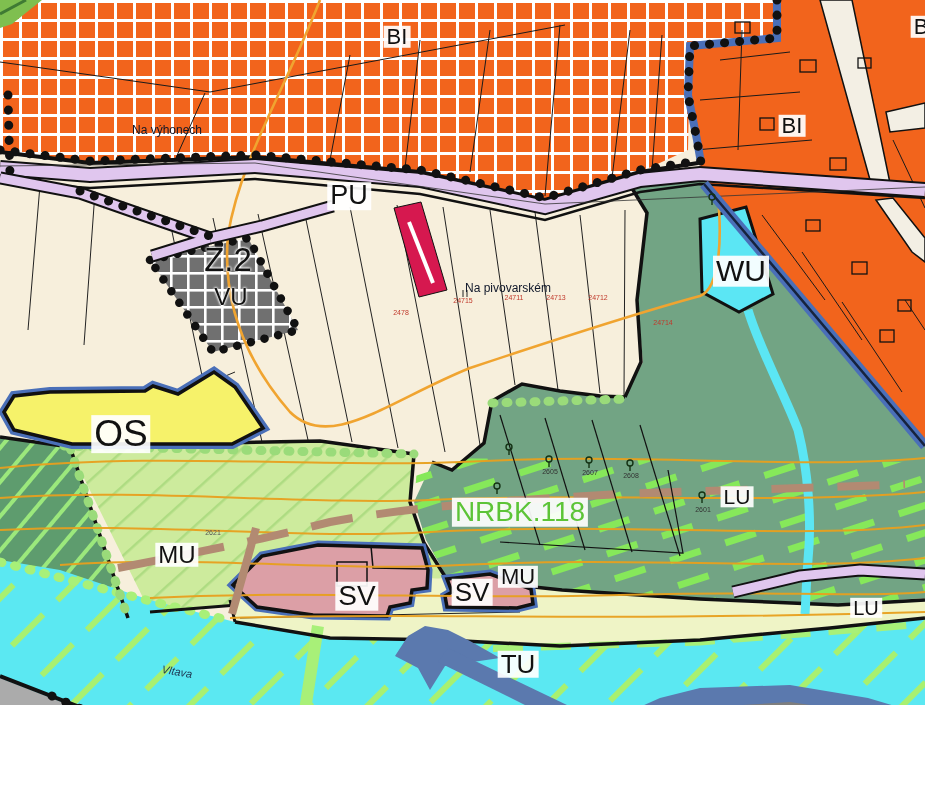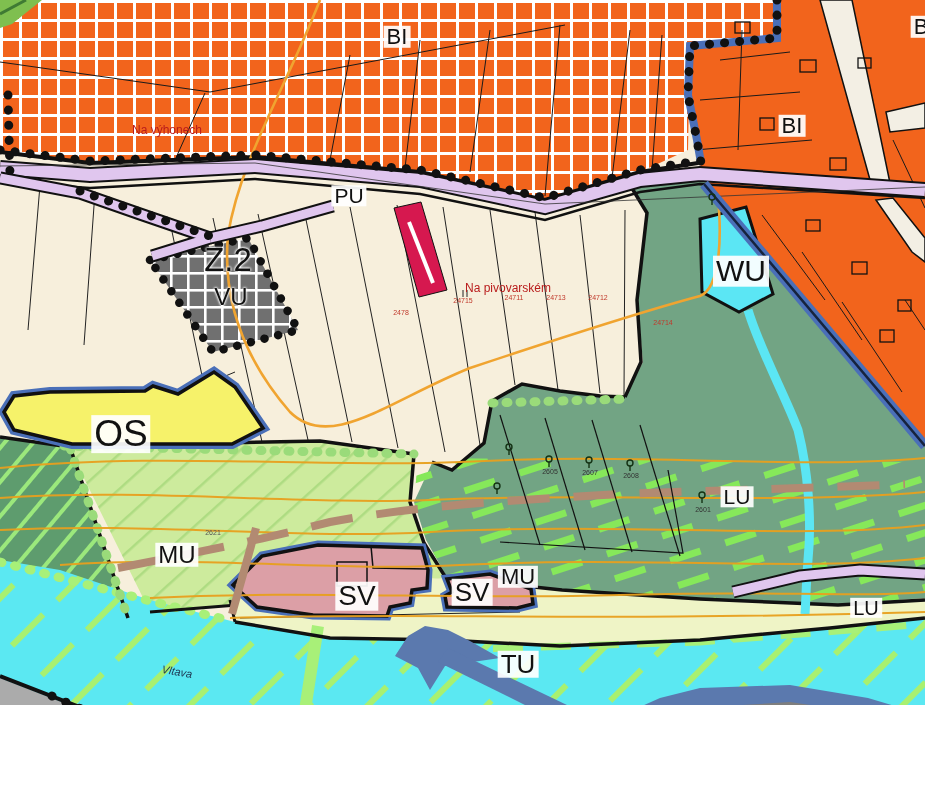--- a/index.html
+++ b/index.html
@@ -6,21 +6,21 @@
   .map{position:relative;width:925px;height:705px;overflow:hidden;
        font-family:"Liberation Sans",sans-serif;background:#F7EFDC;}
   .map svg{position:absolute;left:0;top:0;}
   .lbl{position:absolute;transform:translate(-50%,-50%);
        background:rgba(255,255,255,.92);color:#111;padding:0 3px;
        line-height:1.02;white-space:nowrap;z-index:5;}
   .nobg{background:none;padding:0;}
   .green-lbl{color:#5CC437;}
   .tiny{font-size:7px;color:#C0392B;background:none;padding:0;}
   .tinyg{font-size:7px;color:#333;background:none;padding:0;}
-  .place{font-size:12px;color:#b91c1c;background:none;padding:0;}
+  .place{font-size:12px;color:#0f172a;background:none;padding:0;}
   .halo{text-shadow:0 0 3px #fff,0 0 3px #fff,0 0 2px #fff;}
 </style>
 </head>
 <body>
 
 <div class="map">
 <svg width="925" height="790" viewBox="0 0 925 790">
   <defs>
     <pattern id="biGrid" width="19" height="19" patternUnits="userSpaceOnUse">
       <rect width="19" height="19" fill="#F2641C"></rect>
@@ -281,25 +281,26 @@
         </g>
   </g>
 
   <polygon points="0,0 42,0 12,24 0,28" fill="#7FBF4F"></polygon>
   <path d="M0,14 L26,0" stroke="#3f7a33" stroke-width="3"></path>
 </svg>
 
 <div class="lbl" style="left:397px;top:37px;font-size:22px;">BI</div>
 <div class="lbl" style="left:792px;top:126px;font-size:22px;">BI</div>
 <div class="lbl" style="left:921px;top:27px;font-size:22px;">B</div>
-<div class="lbl" style="left:349px;top:196px;font-size:21px;">PU</div>
+<div class="lbl" style="left:349px;top:196px;font-size:27px;">PU</div>
 <div class="lbl nobg halo" style="left:228px;top:260px;font-size:33px;">Z.2</div>
 <div class="lbl nobg halo" style="left:231px;top:297px;font-size:24px;">VU</div>
 <div class="lbl" style="left:741px;top:271px;font-size:30px;">WU</div>
 <div class="lbl" style="left:121px;top:434px;font-size:37px;">OS</div>
+<div class="lbl green-lbl" style="left:520px;top:512px;font-size:28px;">NRBK.118</div>
 <div class="lbl" style="left:737px;top:497px;font-size:21px;">LU</div>
 <div class="lbl" style="left:866px;top:608px;font-size:20px;">LU</div>
 <div class="lbl" style="left:177px;top:555px;font-size:24px;">MU</div>
 <div class="lbl" style="left:518px;top:577px;font-size:22px;">MU</div>
 <div class="lbl" style="left:357px;top:596px;font-size:28px;">SV</div>
 <div class="lbl" style="left:472px;top:592px;font-size:26px;">SV</div>
 <div class="lbl" style="left:518px;top:664px;font-size:26px;">TU</div>
 <div class="lbl" style="left:771px;top:784px;font-size:26px;">VU</div>
 
 <div class="lbl place" style="left:167px;top:130px;">Na výhonech</div>

